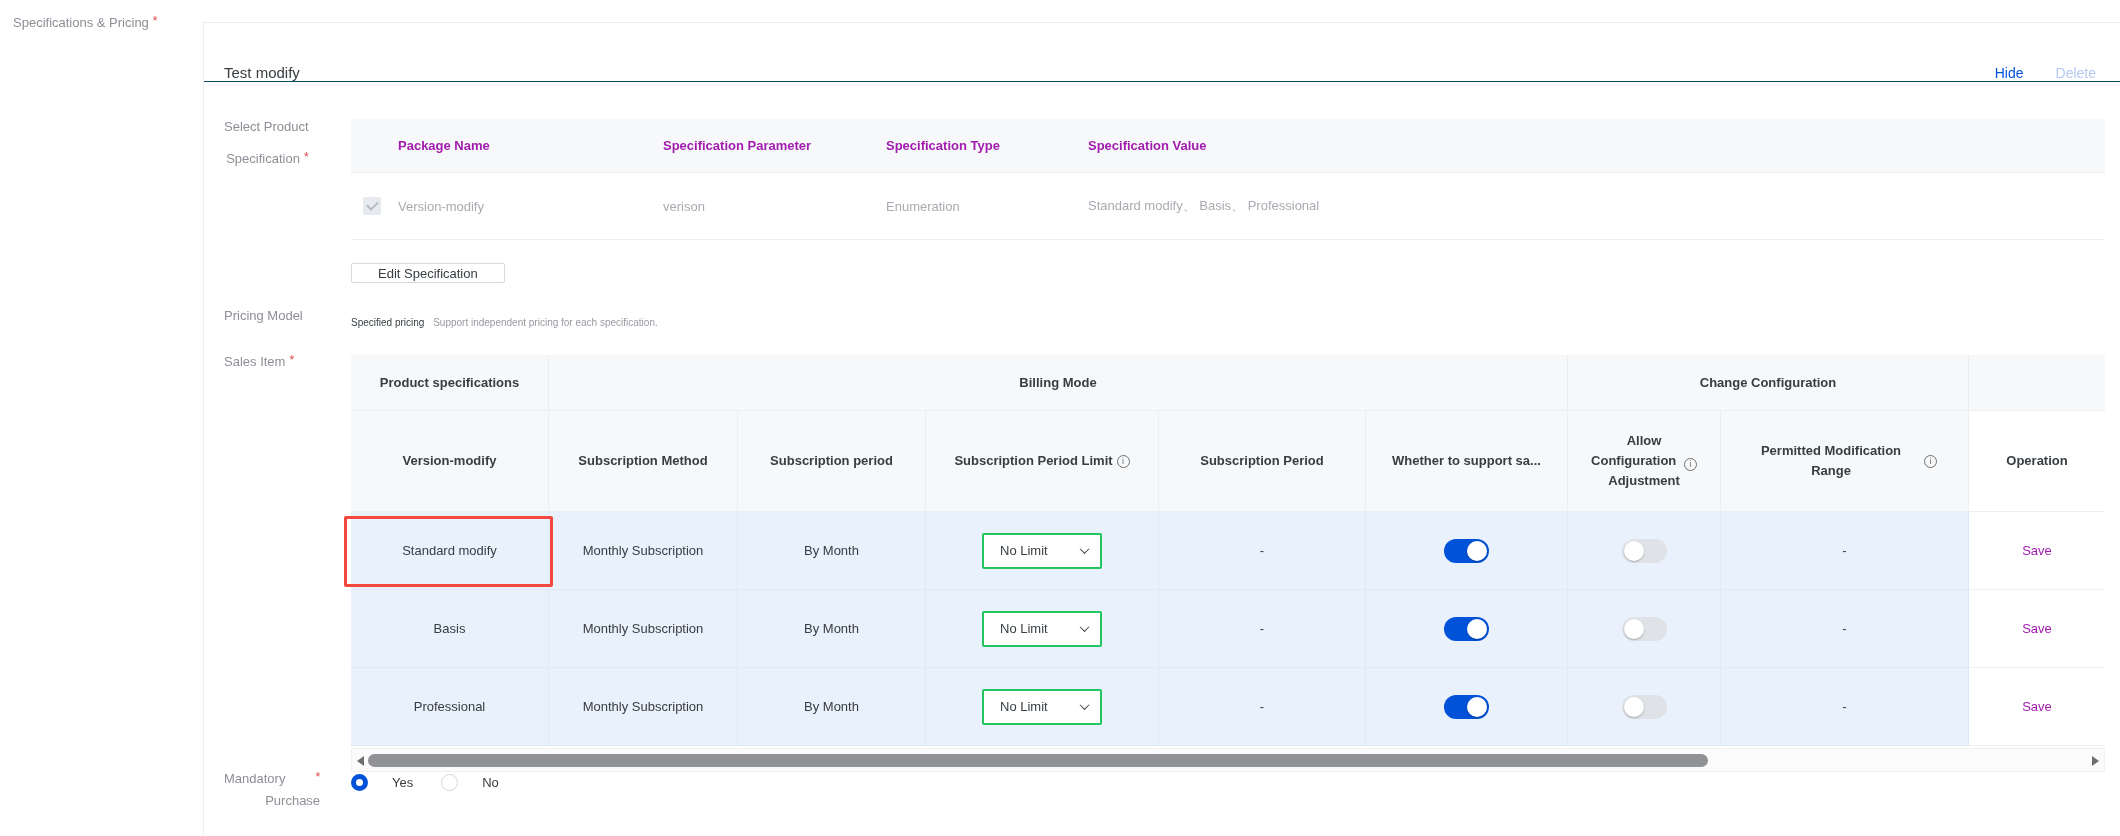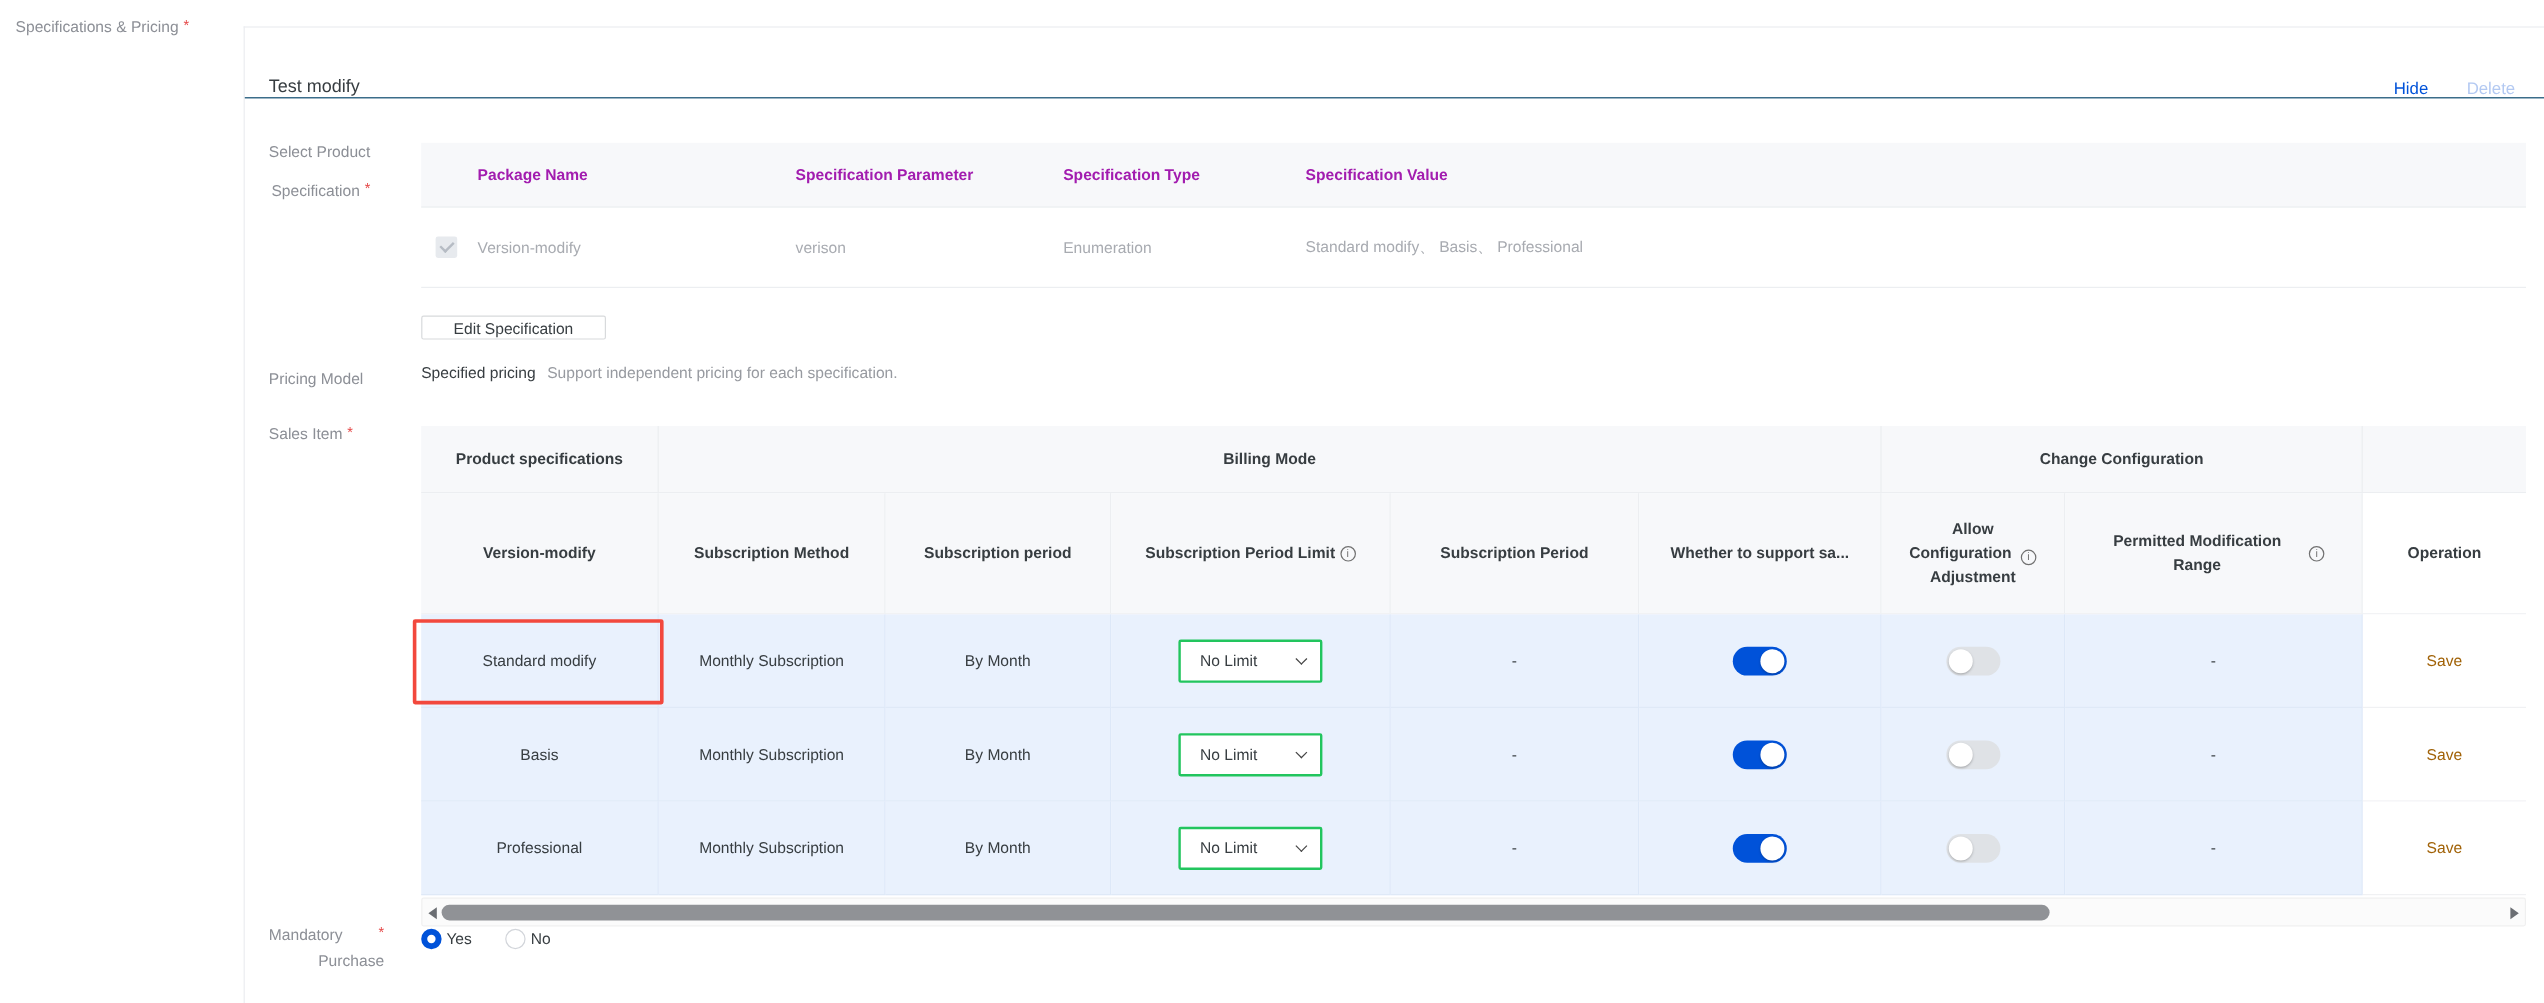--- a/index.html
+++ b/index.html
@@ -39,21 +39,21 @@
   .cb { width:18px; height:18px; margin-left:12px; background:#e7eaee; border-radius:2px; position:relative; }
   .cb::after { content:""; position:absolute; left:4px; top:4px; width:9px; height:5px;
                border-left:2px solid #b6bcc4; border-bottom:2px solid #b6bcc4; transform:rotate(-45deg); }
 
   
   .edit-btn { position:absolute; top:181px; left:0; height:20px; padding:0 26px;
               display:inline-flex; align-items:center; background:#fff; border:1px solid #d8dadc;
               border-radius:2px; font-size:13px; color:#373d41; cursor:pointer; }
 
   
-  .pricing-line { position:absolute; top:220px; left:0; font-size:13px; line-height:18px; }
+  .pricing-line { position:absolute; top:232px; left:0; font-size:10px; line-height:18px; }
   .pm-value { color:#373d41; }
   .pm-hint  { color:#979aa0; margin-left:6px; }
 
   
   .table2 { position:absolute; top:273px; left:0; width:1754px; }
   .t2-group, .t2-sub, .t2-row { display:flex; }
   .t2-group { height:56px; background:#f7f8fa; border-bottom:1px solid #eceef1; }
   .t2-sub   { height:101px; border-bottom:1px solid #eceef1; }
   .t2-row   { height:78px; }
   .gc, .sc, .bc { display:flex; align-items:center; justify-content:center; text-align:center; }
@@ -80,39 +80,39 @@
             font-size:13px; color:#373d41; cursor:pointer; }
   .chev { width:7px; height:7px; border-right:1.5px solid #444; border-bottom:1.5px solid #444;
           transform:rotate(45deg) translate(-1px,-1px); }
 
   .toggle { width:45px; height:24px; border-radius:12px; background:#dfe2e6; position:relative; cursor:pointer; }
   .toggle .knob { position:absolute; top:2px; left:2px; width:20px; height:20px; border-radius:50%;
                   background:#fff; box-shadow:0 1px 2px rgba(0,0,0,.25); }
   .toggle.on { background:#0052d9; }
   .toggle.on .knob { left:auto; right:2px; }
 
-  .save { color:#a16207; cursor:pointer; }
+  .save { color:#a21caf; cursor:pointer; }
 
   .highlight-box { position:absolute; left:-7px; top:161px; width:209px; height:71px;
                    border:3px solid #f2483d; border-radius:2px; pointer-events:none; z-index:5; }
 
   
   .hscroll { position:absolute; top:666px; left:0; width:1754px; height:24px; background:#fbfbfb;
              border:1px solid #f0f0f0; border-radius:2px; }
   .thumb { position:absolute; left:16px; top:5px; width:1340px; height:13px; border-radius:6.5px;
            background:#909296; cursor:grab; }
   .arr { position:absolute; top:7px; width:0; height:0; cursor:pointer; }
   .arr-left  { left:5px;  border-top:5px solid transparent; border-bottom:5px solid transparent; border-right:7px solid #6b6e73; }
   .arr-right { right:5px; border-top:5px solid transparent; border-bottom:5px solid transparent; border-left:7px solid #6b6e73; }
 
   
   .radio-row { position:absolute; top:692px; left:0; display:flex; align-items:center; font-size:13px; }
   .radio { width:17px; height:17px; border-radius:50%; background:#fff; border:1px solid #d2d5da; cursor:pointer; }
   .radio.on { border:5px solid #0052d9; }
-  .radio-label { margin-left:4px; color:#373d41; }
+  .radio-label { margin-left:24px; color:#373d41; }
   .radio-gap { width:28px; }
 </style>
 </head>
 <body>
 
 <div class="page-label">
   <span>Specifications &amp; Pricing</span><span class="star">*</span>
 </div>
 
 <div class="panel">

